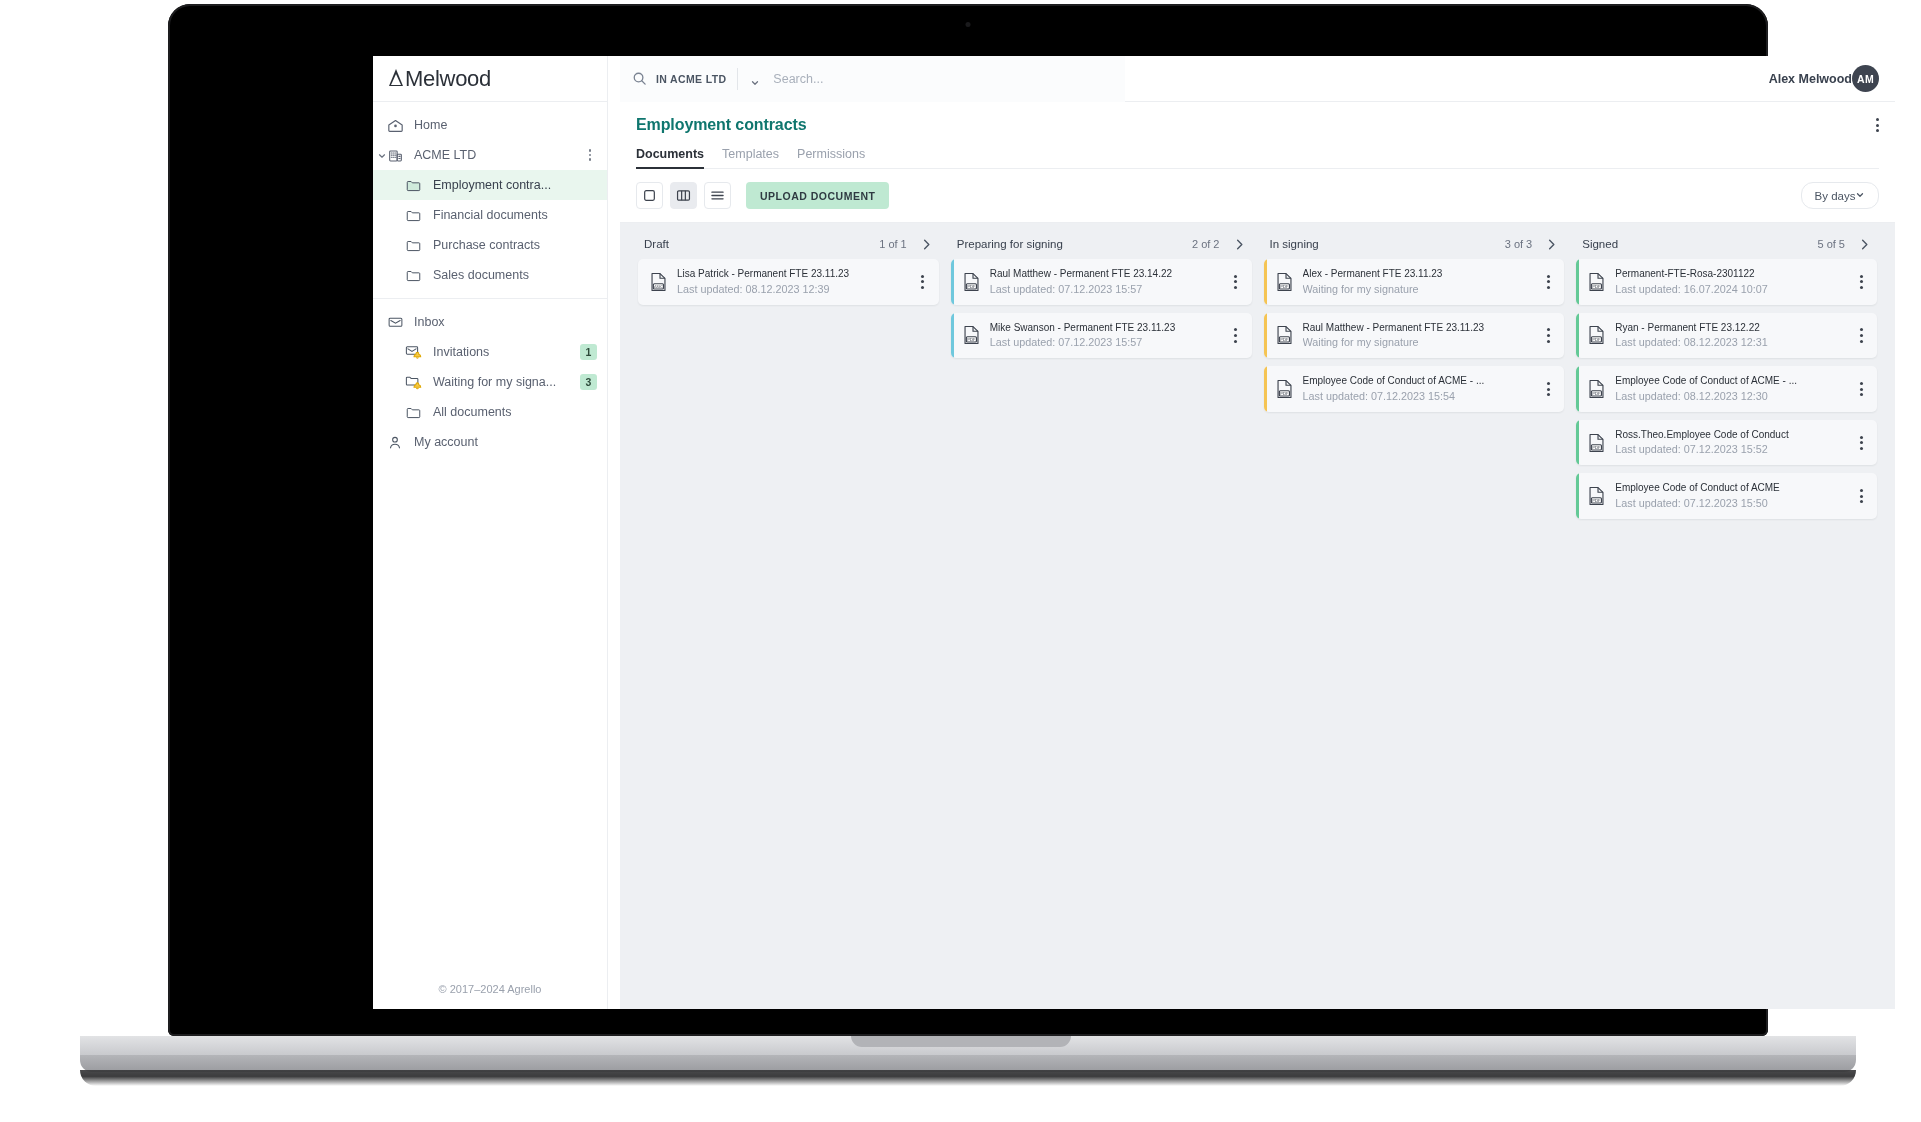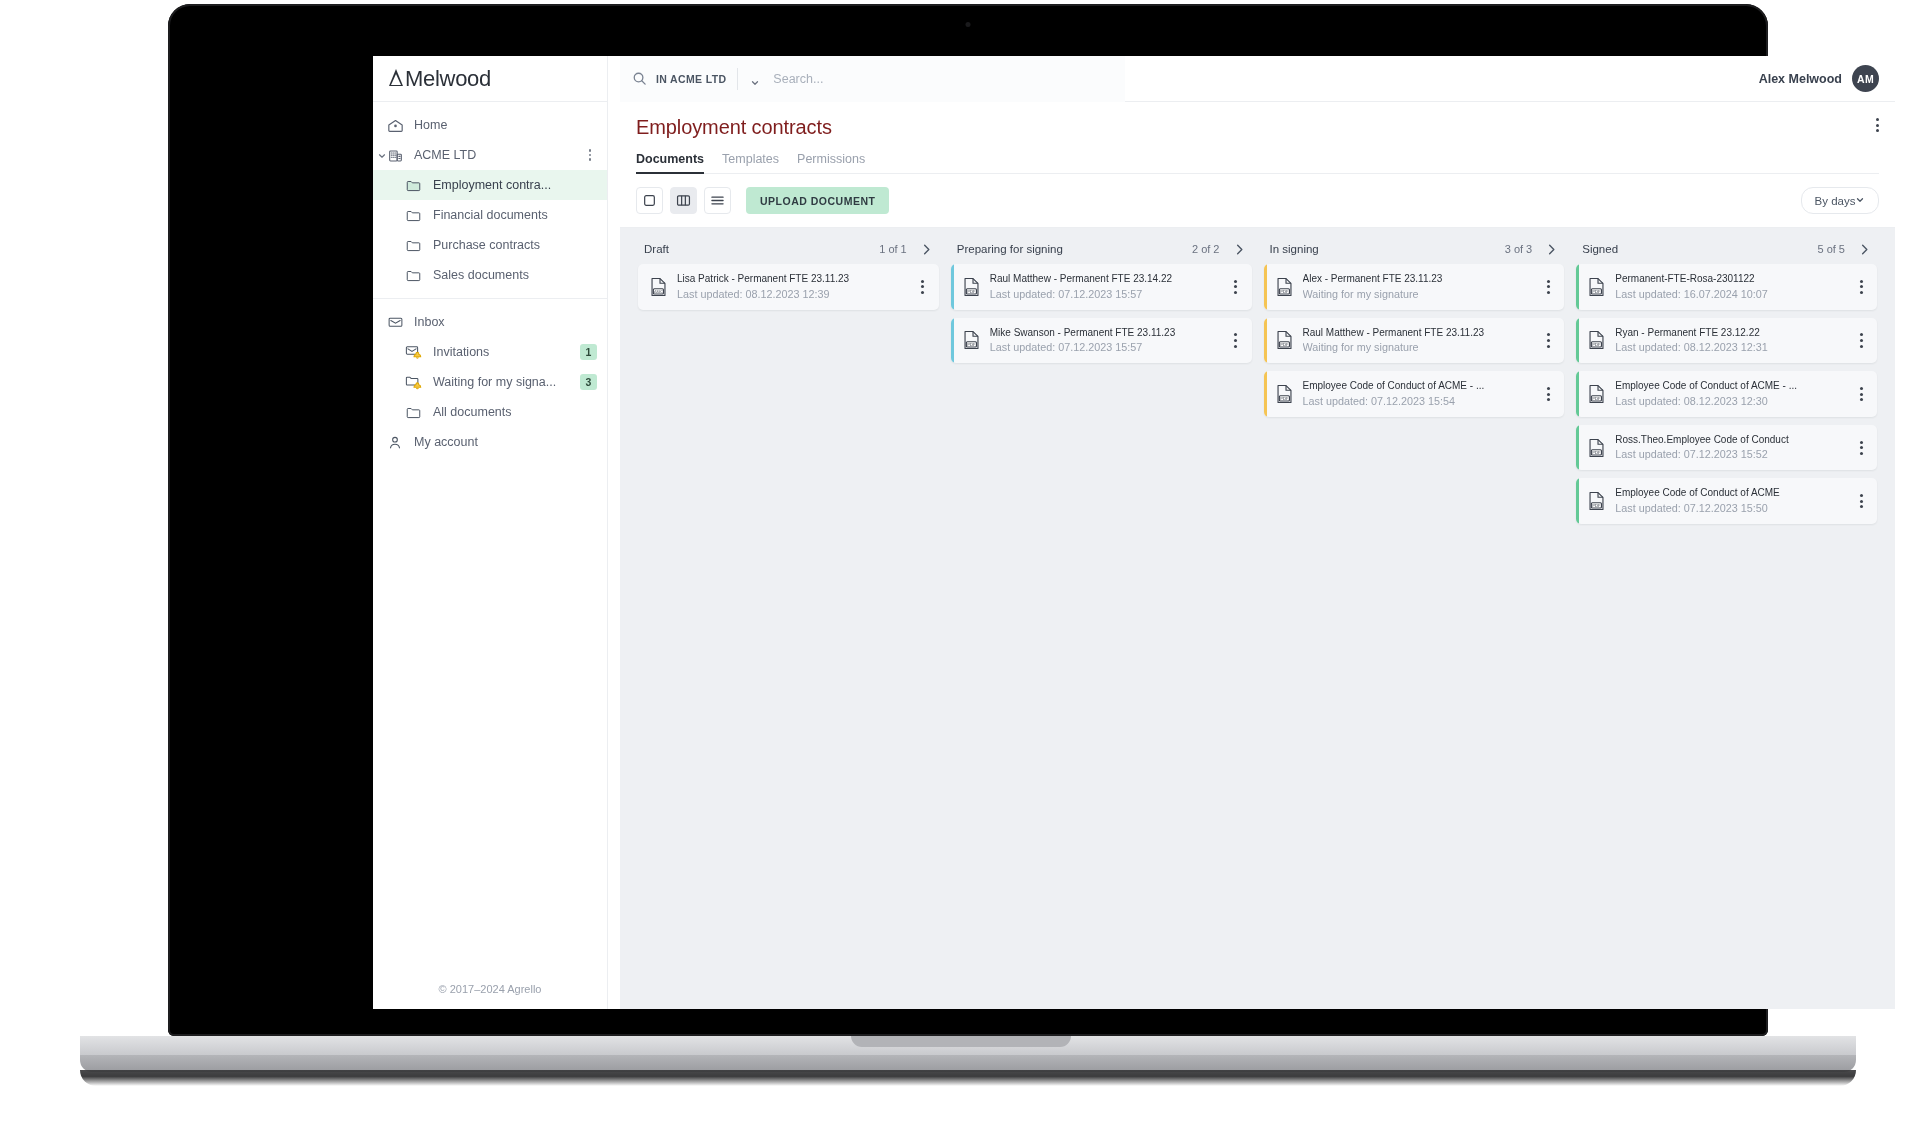--- a/index.html
+++ b/index.html
@@ -180,31 +180,31 @@
   .chev-small { width: 10px; height: 10px; color: #6b7280; flex: 0 0 10px; }
   .search-input {
     border: none; outline: none; background: transparent;
     margin-left: 13px;
     font-size: 12.5px; color: #39414e;
     font-family: "Liberation Sans", sans-serif;
     width: 300px;
   }
   .search-input::placeholder { color: #a9b0bb; }
 
-  .user-area { margin-left: auto; display: flex; align-items: center; gap: 10px; }
+  .user-area { margin-left: auto; display: flex; align-items: center; gap: 0; }
   .user-name { font-size: 12.5px; font-weight: 700; color: #39414e; }
   .avatar {
     width: 27px; height: 27px; border-radius: 50%;
     background: #3e4450; color: #fff;
     font-size: 10.5px; font-weight: 700; letter-spacing: .3px;
     display: flex; align-items: center; justify-content: center;
   }
 
   .page-head { padding: 14px 16px 0 16px; position: relative; }
-  .page-title { font-size: 20px; color: #7f1d1d; font-weight: 400; letter-spacing: -.1px; }
+  .page-title { font-size: 16px; color: #0f766e; font-weight: 700; letter-spacing: -.1px; }
   .page-kebab {
     position: absolute; right: 16px; top: 16px;
     display: flex; flex-direction: column; align-items: center; gap: 2.6px;
     cursor: pointer;
   }
   .page-kebab i { width: 3px; height: 3px; border-radius: 50%; background: #3d434e; display:block; }
 
   .tabs { display: flex; gap: 18px; margin-top: 13px; border-bottom: 1px solid #eceef1; padding-left: 0;}
   .tab {
     font-size: 12.5px; color: #9aa1ad;

